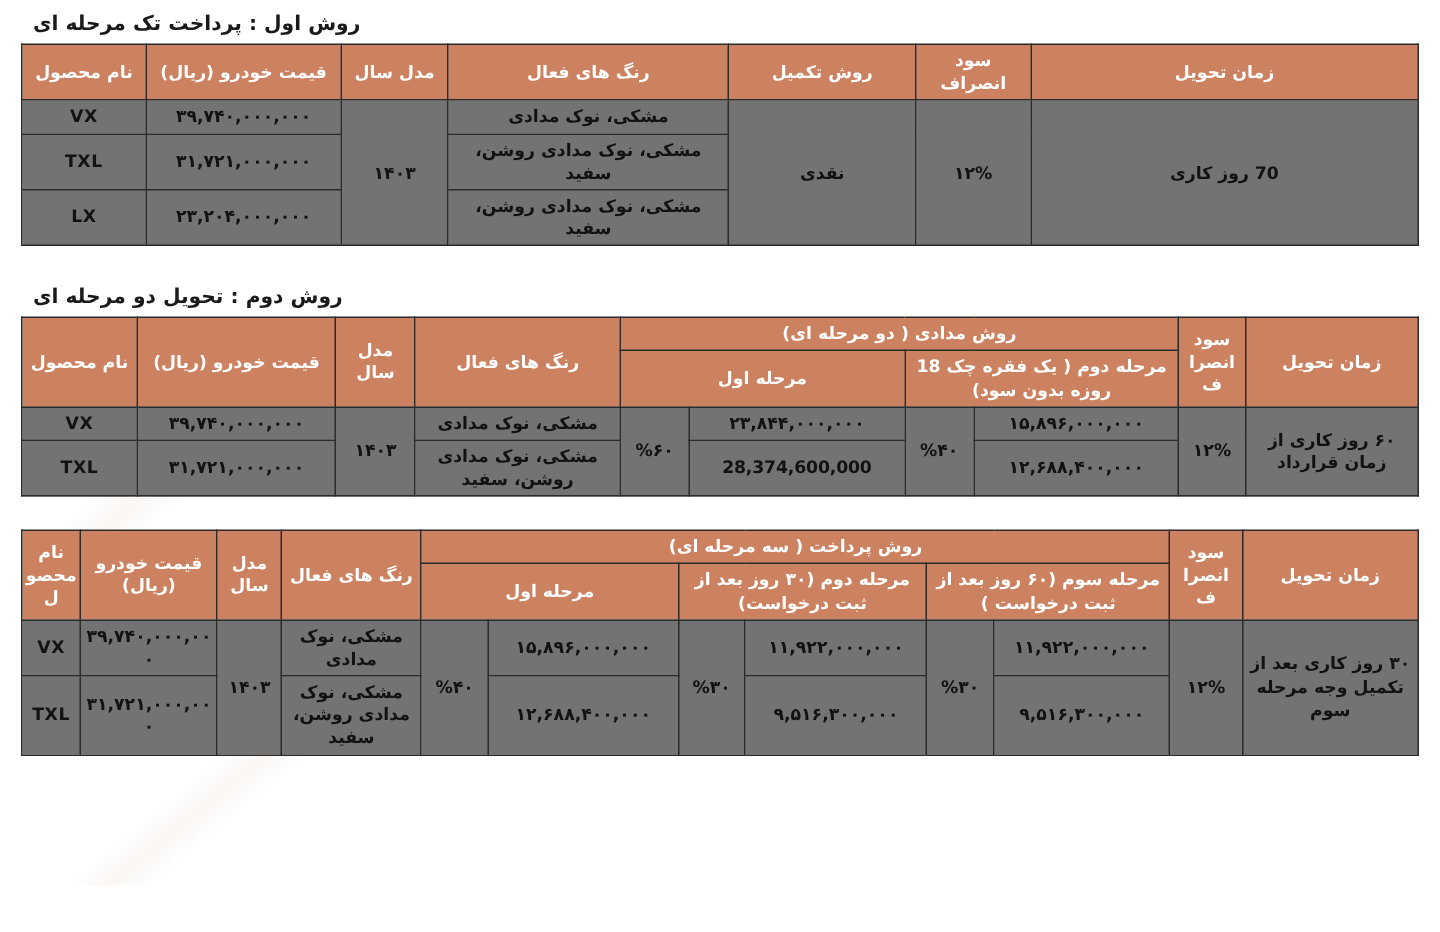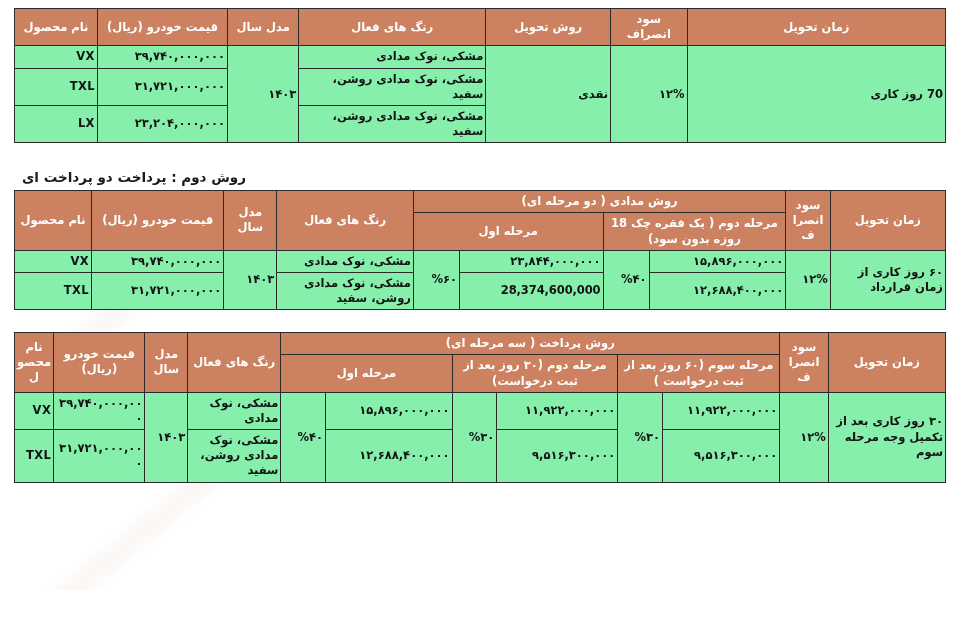--- a/index.html
+++ b/index.html
@@ -66,24 +66,23 @@
     overflow-wrap: break-word;
   }
   table.sales th {
     background: #cc8160;
     color: #ffffff;
     font-weight: bold;
     font-size: 11.5px;
     letter-spacing: -0.2px;
   }
   table.sales td {
-    background: #86efac;
+    background: #737373;
     color: #121212;
     font-weight: bold;
-    text-align: right;
   }
   td.latin, th.latin {
     font-size: 16px;
     font-weight: bold;
     letter-spacing: 0.4px;
     direction: ltr;
   }
   td.num {
     font-size: 12px;
     letter-spacing: -0.1px;
@@ -103,36 +102,37 @@
 </head>
 <body>
 
 <div class="page">
 
   <div class="watermark wm1"></div>
   <div class="watermark wm2"></div>
 
   <div class="section">
     <div class="spacer-top"></div>
+    <div class="section-title">روش اول : پرداخت تک مرحله ای</div>
 
     <table class="sales t1">
       <colgroup>
         <col style="width:29.0%">
         <col style="width:8.6%">
         <col style="width:14.0%">
         <col style="width:21.0%">
         <col style="width:8.0%">
         <col style="width:14.6%">
         <col style="width:9.3%">
       </colgroup>
       <thead>
         <tr>
           <th rowspan="1">زمان تحویل</th>
           <th>سود انصراف</th>
-          <th>روش تحویل</th>
+          <th>روش تکمیل</th>
           <th>رنگ های فعال</th>
           <th>مدل سال</th>
           <th>قیمت خودرو (ریال)</th>
           <th>نام محصول</th>
         </tr>
       </thead>
       <tbody>
         <tr>
           <td rowspan="3">70 روز کاری</td>
           <td rowspan="3" class="pct">۱۲%</td>
@@ -152,21 +152,21 @@
           <td class="num">۲۳,۲۰۴,۰۰۰,۰۰۰</td>
           <td class="latin">LX</td>
         </tr>
       </tbody>
     </table>
   </div>
 
   <div class="gap-lg"></div>
 
   <div class="section">
-    <div class="section-title">روش دوم : پرداخت دو پرداخت ای</div>
+    <div class="section-title">روش دوم : تحویل دو مرحله ای</div>
 
     <table class="sales t2">
       <colgroup>
         <col style="width:13.5%">
         <col style="width:5.2%">
         <col style="width:16.0%">
         <col style="width:5.4%">
         <col style="width:16.8%">
         <col style="width:5.4%">
         <col style="width:16.0%">

